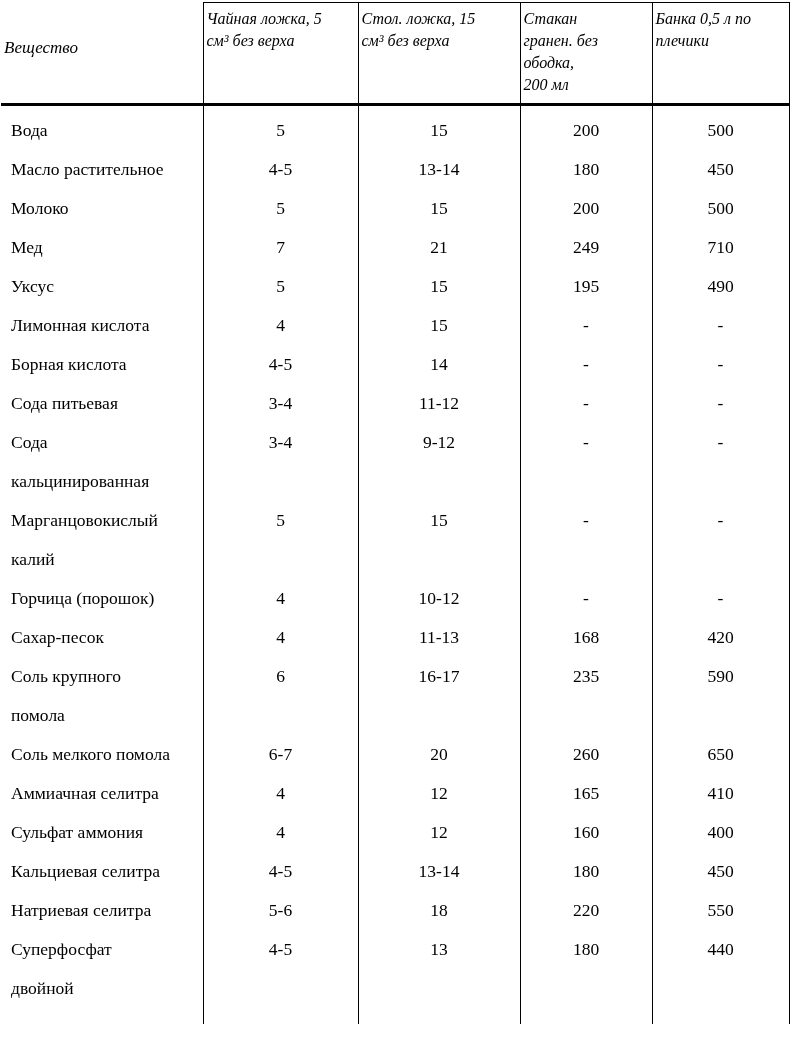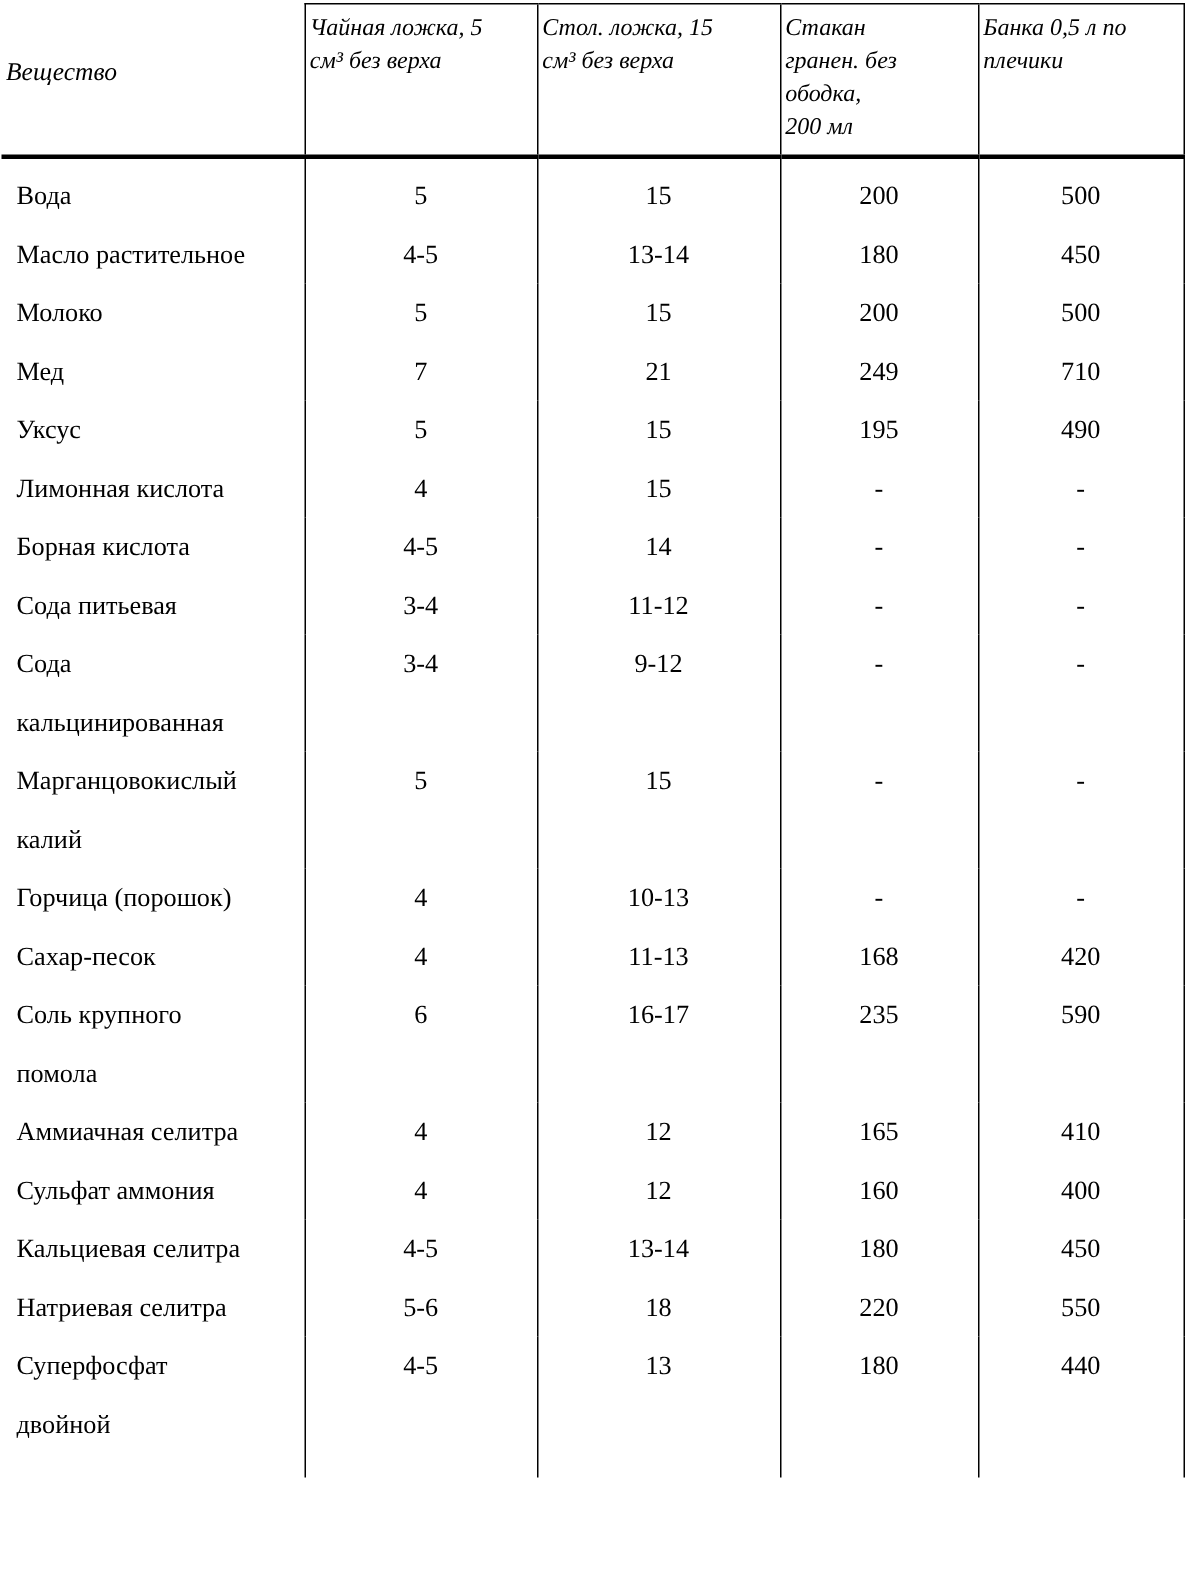--- a/index.html
+++ b/index.html
@@ -168,40 +168,47 @@
           <td class="substance">Марганцовокислый
 калий</td>
           <td class="value cell-teaspoon">5</td>
           <td class="value cell-tablespoon">15</td>
           <td class="value cell-glass">-</td>
           <td class="value cell-jar">-</td>
         </tr>
         <tr>
           <td class="substance">Горчица (порошок)</td>
           <td class="value cell-teaspoon">4</td>
-          <td class="value cell-tablespoon">10-13</td>
+          <td class="value cell-tablespoon">10-12</td>
           <td class="value cell-glass">-</td>
           <td class="value cell-jar">-</td>
         </tr>
         <tr>
           <td class="substance">Сахар-песок</td>
           <td class="value cell-teaspoon">4</td>
           <td class="value cell-tablespoon">11-13</td>
           <td class="value cell-glass">168</td>
           <td class="value cell-jar">420</td>
         </tr>
         <tr>
           <td class="substance">Соль крупного
 помола</td>
           <td class="value cell-teaspoon">6</td>
           <td class="value cell-tablespoon">16-17</td>
           <td class="value cell-glass">235</td>
           <td class="value cell-jar">590</td>
         </tr>
         <tr>
+          <td class="substance">Соль мелкого помола</td>
+          <td class="value cell-teaspoon">6-7</td>
+          <td class="value cell-tablespoon">20</td>
+          <td class="value cell-glass">260</td>
+          <td class="value cell-jar">650</td>
+        </tr>
+        <tr>
           <td class="substance">Аммиачная селитра</td>
           <td class="value cell-teaspoon">4</td>
           <td class="value cell-tablespoon">12</td>
           <td class="value cell-glass">165</td>
           <td class="value cell-jar">410</td>
         </tr>
         <tr>
           <td class="substance">Сульфат аммония</td>
           <td class="value cell-teaspoon">4</td>
           <td class="value cell-tablespoon">12</td>

